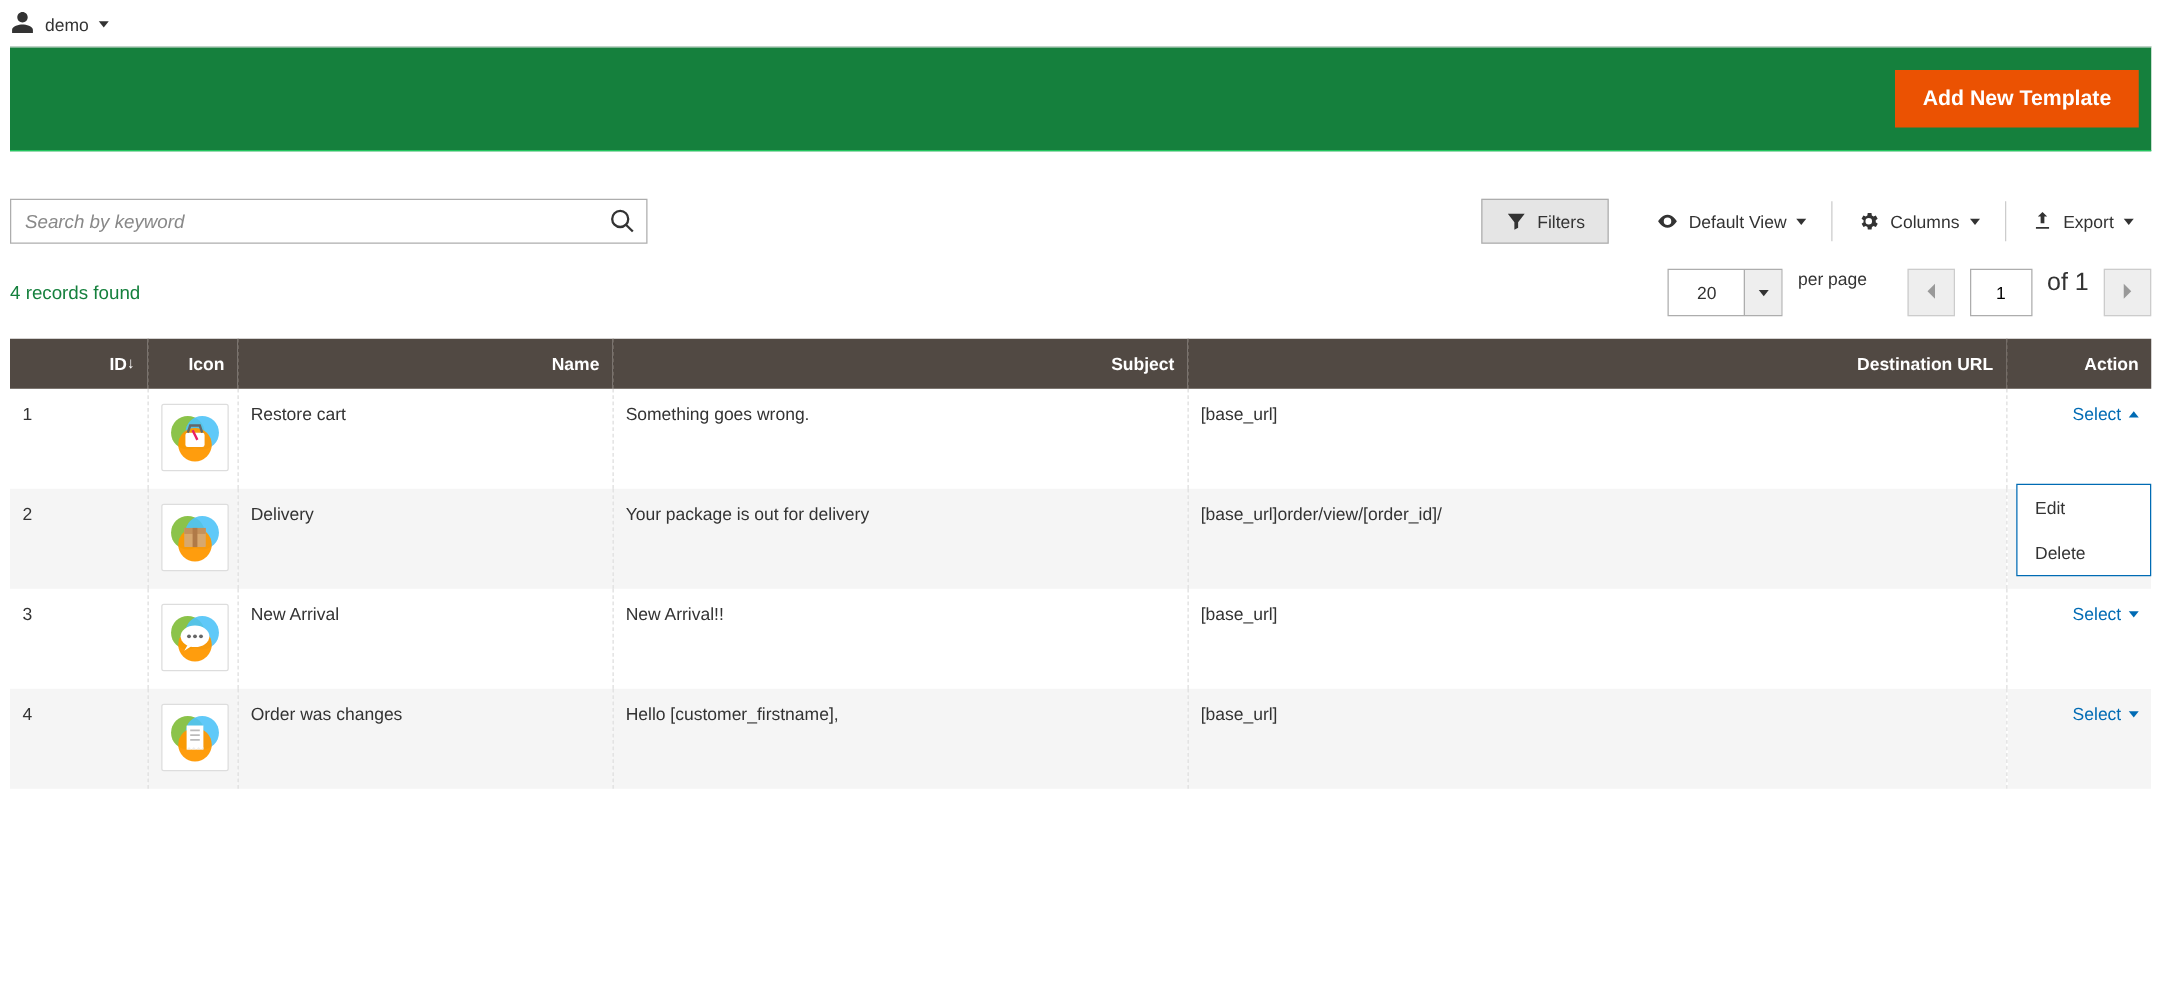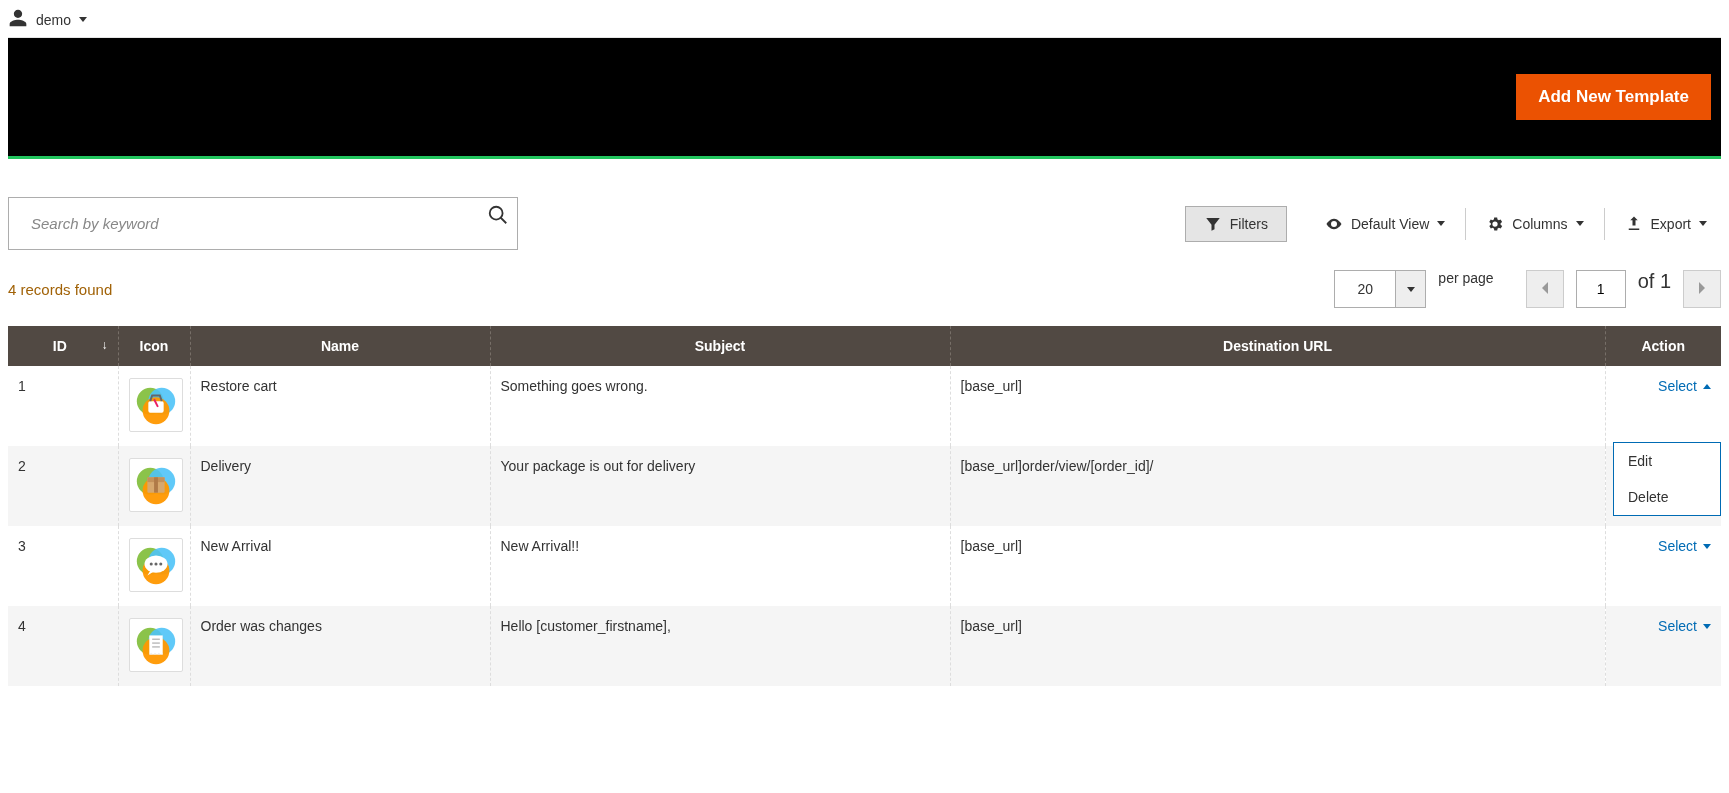--- a/index.html
+++ b/index.html
@@ -59,24 +59,24 @@
     padding-right: 10px;
   }
   .user-icon svg { width: 20px; height: 20px; fill: #333; }
   .caret-down {
     width: 0; height: 0;
     border-left: 4px solid transparent;
     border-right: 4px solid transparent;
     border-top: 5px solid #333;
   }
   .action-bar {
-    background: #000000;
+    background: #15803d;
     border-top: 1px solid #e5e5e5;
-    border-bottom: 3px solid #22c55e;
-    padding: 36px 10px;
+    border-bottom: 1px solid #22c55e;
+    padding: 18px 10px;
     display: flex;
     justify-content: flex-end;
     margin-bottom: 38px;
   }
   .btn-primary {
     background: #eb5202;
     color: #fff;
     border: none;
     font-size: 17px;
     font-weight: 600;
@@ -88,23 +88,23 @@
     justify-content: space-between;
     align-items: center;
     margin-bottom: 20px;
   }
   .search-wrap {
     position: relative;
     width: 510px;
   }
   .search-input {
     width: 100%;
-    height: 53px;
+    height: 36px;
     border: 1px solid #adadad;
-    padding: 0 44px 0 22px;
+    padding: 0 44px 0 11px;
     font-size: 15px;
     color: #333;
   }
   .search-input::placeholder { color: #888; font-style: italic; }
   .search-btn {
     position: absolute;
     right: 4px;
     top: 3px;
     width: 32px;
     height: 32px;
@@ -144,21 +144,21 @@
     margin: 0 6px;
   }
   .tool-ico { display: inline-flex; }
   .tool-ico svg { width: 18px; height: 18px; fill: #333; }
   .pager-row {
     display: flex;
     justify-content: space-between;
     align-items: center;
     margin-bottom: 18px;
   }
-  .records-found { font-size: 15px; color: #a16207; }
+  .records-found { font-size: 15px; color: #15803d; }
   .pager {
     display: flex;
     gap: 12px;
   }
   .perpage-select {
     display: inline-flex;
     border: 1px solid #adadad;
     height: 38px;
   }
   .perpage-val {
@@ -199,21 +199,21 @@
 
   table.grid {
     width: 100%;
     border-collapse: collapse;
     table-layout: fixed;
   }
   table.grid thead th {
     background: #514943;
     color: #fff;
     font-weight: 600;
-    text-align: center;
+    text-align: right;
     padding: 12px 10px;
     font-size: 14px;
     border-right: 1px dashed #776f68;
   }
   table.grid thead th:last-child { border-right: none; margin-top: 36px; }
   table.grid tbody td {
     padding: 12px 10px;
     border-right: 1px dashed #ddd;
     vertical-align: top;
     font-size: 14px;

